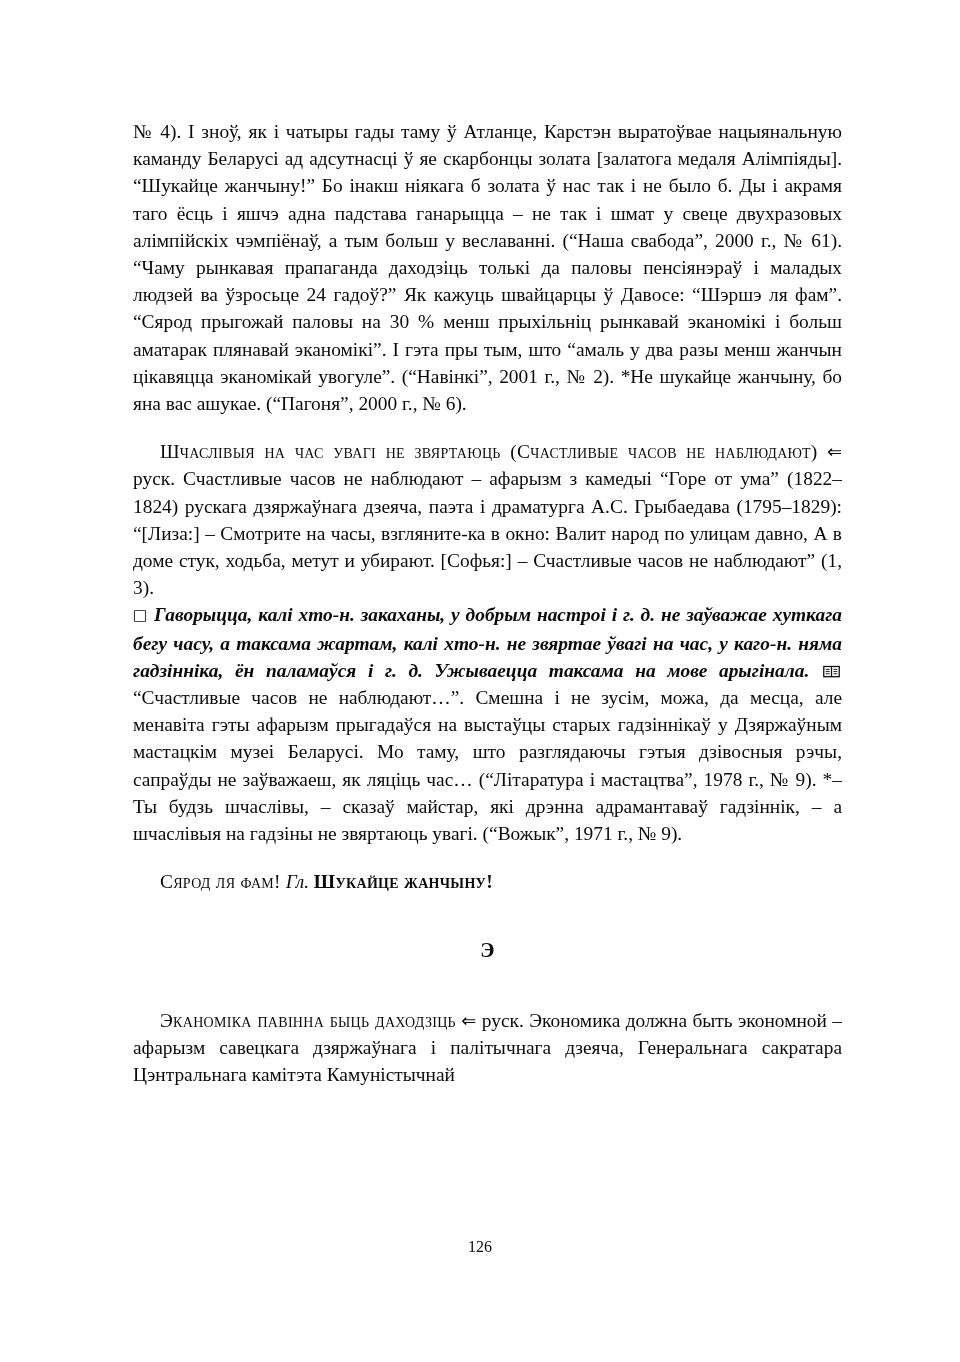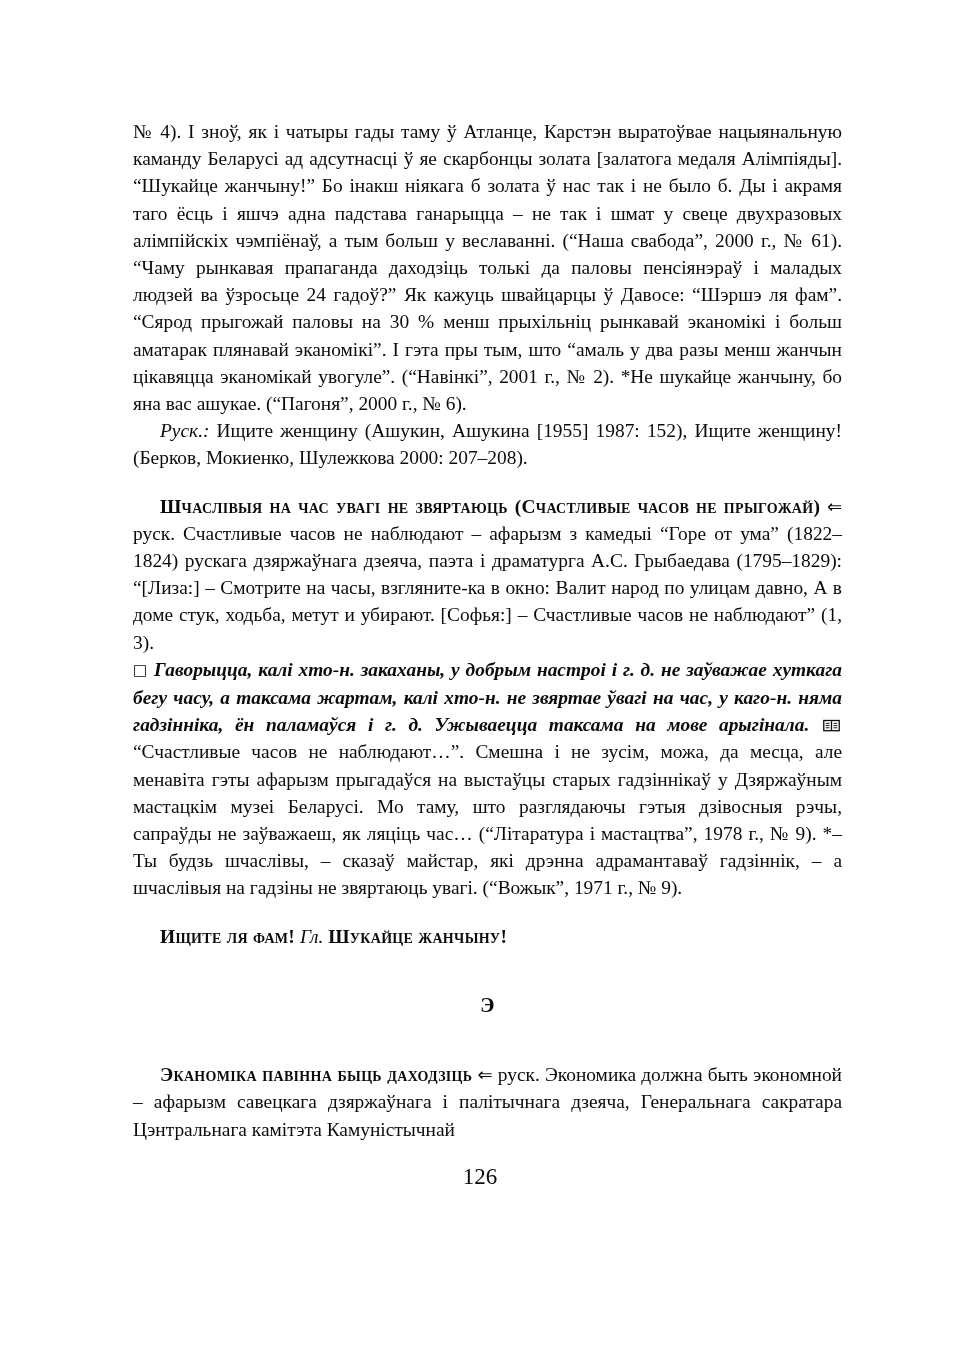--- a/index.html
+++ b/index.html
@@ -32,21 +32,21 @@
   p.para {
     margin: 0;
   }
   p.indent {
     text-indent: 27px;
   }
   .blockgap {
     height: 21px;
   }
   .sc {
-    font-weight: bold;
+    font-weight: normal;
     font-variant: small-caps;
     letter-spacing: 0.3px;
   }
   .ital {
     font-style: italic;
   }
   .bi {
     font-weight: bold;
     font-style: italic;
   }
@@ -75,47 +75,43 @@
     font-size: 21px;
     font-weight: bold;
     font-family: "Liberation Serif", serif;
     margin: 0;
     letter-spacing: 0.5px;
   }
   .folio {
     position: absolute;
     left: 0;
     right: 0;
-    top: 1164px;
+    top: 1238px;
     text-align: center;
-    font-size: 23px;
+    font-size: 16px;
   }
   .tight {
     text-align: justify;
   }
 </style>
 </head>
 <body>
 
 <div class="page">
 
   <div class="body-text">
 
     <p class="para tight">№ 4). I зноў, як i чатыры гады таму ў Атланце, Карстэн выратоўвае нацыянальную каманду Беларусi ад адсутнасцi ў яе скарбонцы золата [залатога медаля Алiмпiяды]. “Шукайце жанчыну!” Бо iнакш нiякага б золата ў нас так i не было б. Ды i акрамя таго ёсць i яшчэ адна падстава ганарыцца – не так i шмат у свеце двухразовых алiмпiйскiх чэмпiёнаў, а тым больш у веславаннi. (“Наша свабода”, 2000 г., № 61). “Чаму рынкавая прапаганда даходзiць толькi да паловы пенсiянэраў i маладых людзей ва ўзросьце 24 гадоў?” Як кажуць швайцарцы ў Давосе: “Шэршэ ля фам”. “Сярод прыгожай паловы на 30 % менш прыхiльнiц рынкавай эканомiкi i больш аматарак плянавай эканомiкi”. I гэта пры тым, што “амаль у два разы менш жанчын цiкавяцца эканомiкай увогуле”. (“Навiнкi”, 2001 г., № 2). *Не шукайце жанчыну, бо яна вас ашукае. (“Пагоня”, 2000 г., № 6).</p>
 
-    <p class="para indent tight">
-      <span class="ital">Руск.:</span>
-      <span>Ищите женщину (Ашукин, Ашукина [1955] 1987: 152), Ищите женщину! (Берков, Мокиенко, Шулежкова 2000: 207–208).</span>
-    </p>
 
     <div class="blockgap"></div>
 
     <p class="para indent tight">
       <span class="sc">Шчаслiвыя на час увагi не звяртаюць (Счастливые часов</span>
-      <span class="sc">не прыгожай)</span>
+      <span class="sc">не наблюдают)</span>
       <span class="arrow">⇐</span>
       <span>руск.</span>
       <span>Счастливые часов не наблюдают – афарызм з камедыi “Горе от ума” (1822–1824) рускага дзяржаўнага дзеяча, паэта i драматурга А.С. Грыбаедава (1795–1829): “[Лиза:] – Смотрите на часы, взгляните-ка в окно: Валит народ по улицам давно, А в доме стук, ходьба, метут и убирают. [Софья:] – Счастливые часов не наблюдают” (1, 3).</span>
     </p>
 
     <p class="para tight">
       <span class="sq-bullet">□</span>
       <span class="bi">Гаворыцца, калi хто-н. закаханы, у добрым настроi i г. д. не заўважае хуткага бегу часу, а таксама жартам, калi хто-н. не звяртае ўвагi на час, у каго-н. няма гадзiннiка, ён паламаўся i г. д. Ужываецца таксама на мове арыгiнала.</span>
       <span class="book-glyph"><svg viewBox="0 0 20 15" width="17" height="13" xmlns="http://www.w3.org/2000/svg">
             <rect x="0.9" y="1.6" width="18.2" height="12" fill="none" stroke="#0b0b0b" stroke-width="1.5"></rect>
@@ -127,21 +123,21 @@
             <line x1="12.3" y1="7.6" x2="16.8" y2="7.6" stroke="#0b0b0b" stroke-width="1.1"></line>
             <line x1="12.3" y1="10.2" x2="16.8" y2="10.2" stroke="#0b0b0b" stroke-width="1.1"></line>
           </svg></span>
       <span>“Счастливые часов не наблюдают…”. Смешна i не зусiм, можа, да месца, але менавiта гэты афарызм прыгадаўся на выстаўцы старых гадзiннiкаў у Дзяржаўным мастацкiм музеi Беларусi. Мо таму, што разглядаючы гэтыя дзiвосныя рэчы, сапраўды не заўважаеш, як ляцiць час… (“Лiтаратура i мастацтва”, 1978 г., № 9). *– Ты будзь шчаслiвы, – сказаў майстар, якi дрэнна адрамантаваў гадзiннiк, – а шчаслiвыя на гадзiны не звяртаюць увагi. (“Вожык”, 1971 г., № 9).</span>
     </p>
 
 
     <div class="blockgap"></div>
 
     <p class="para indent">
-      <span class="sc">Ищите ля фам!</span>
+      <span class="sc">Сярод ля фам!</span>
       <span class="ital">Гл.</span>
       <span class="sc" style="font-weight:bold">Шукайце жанчыну!</span>
     </p>
 
     <div style="height:42px"></div>
 
     <p class="letter-heading">Э</p>
 
     <div style="height:42px"></div>
 

